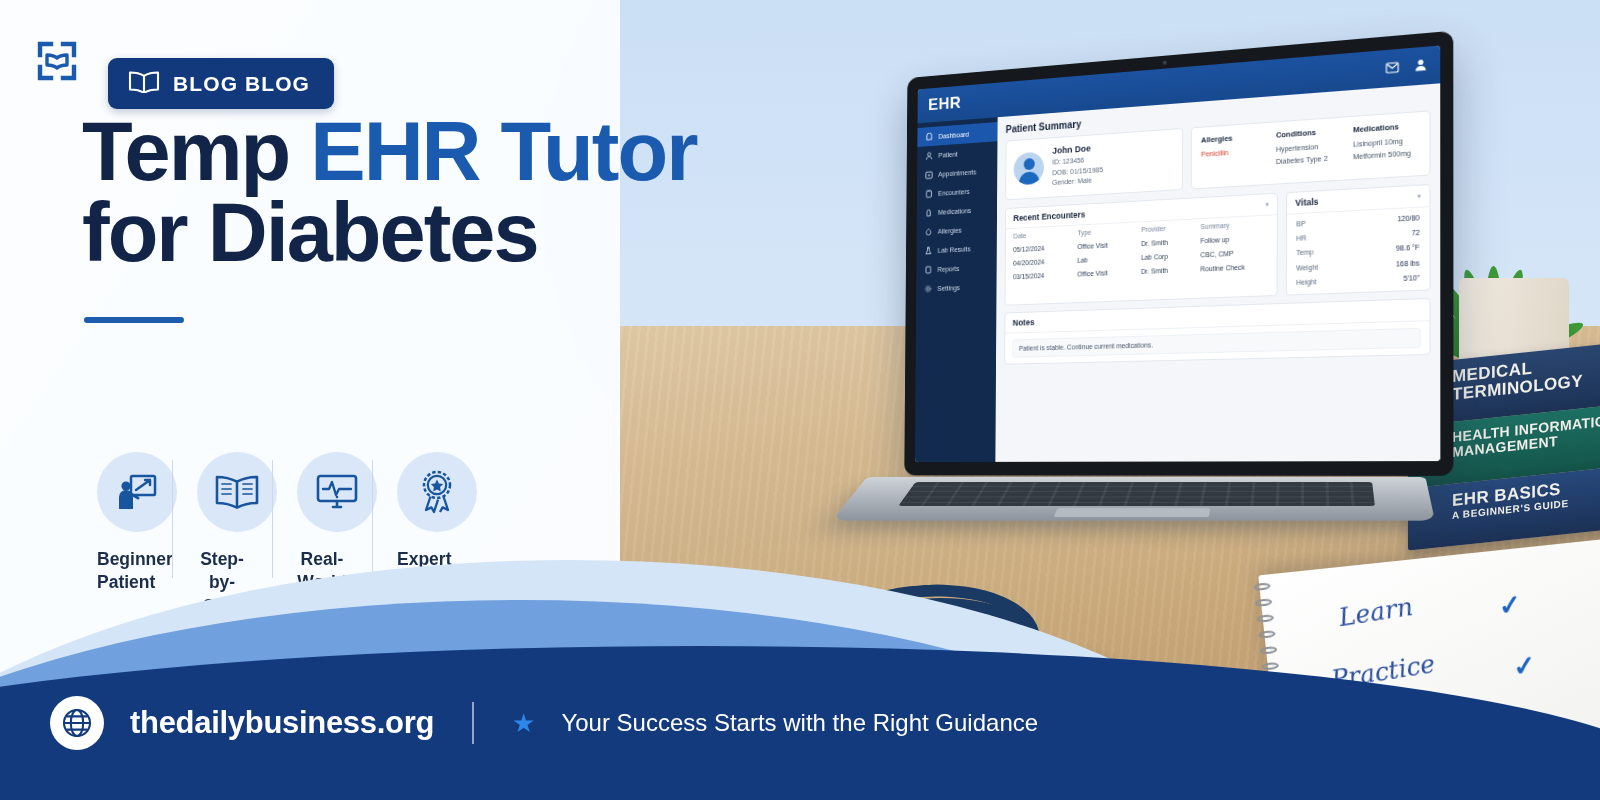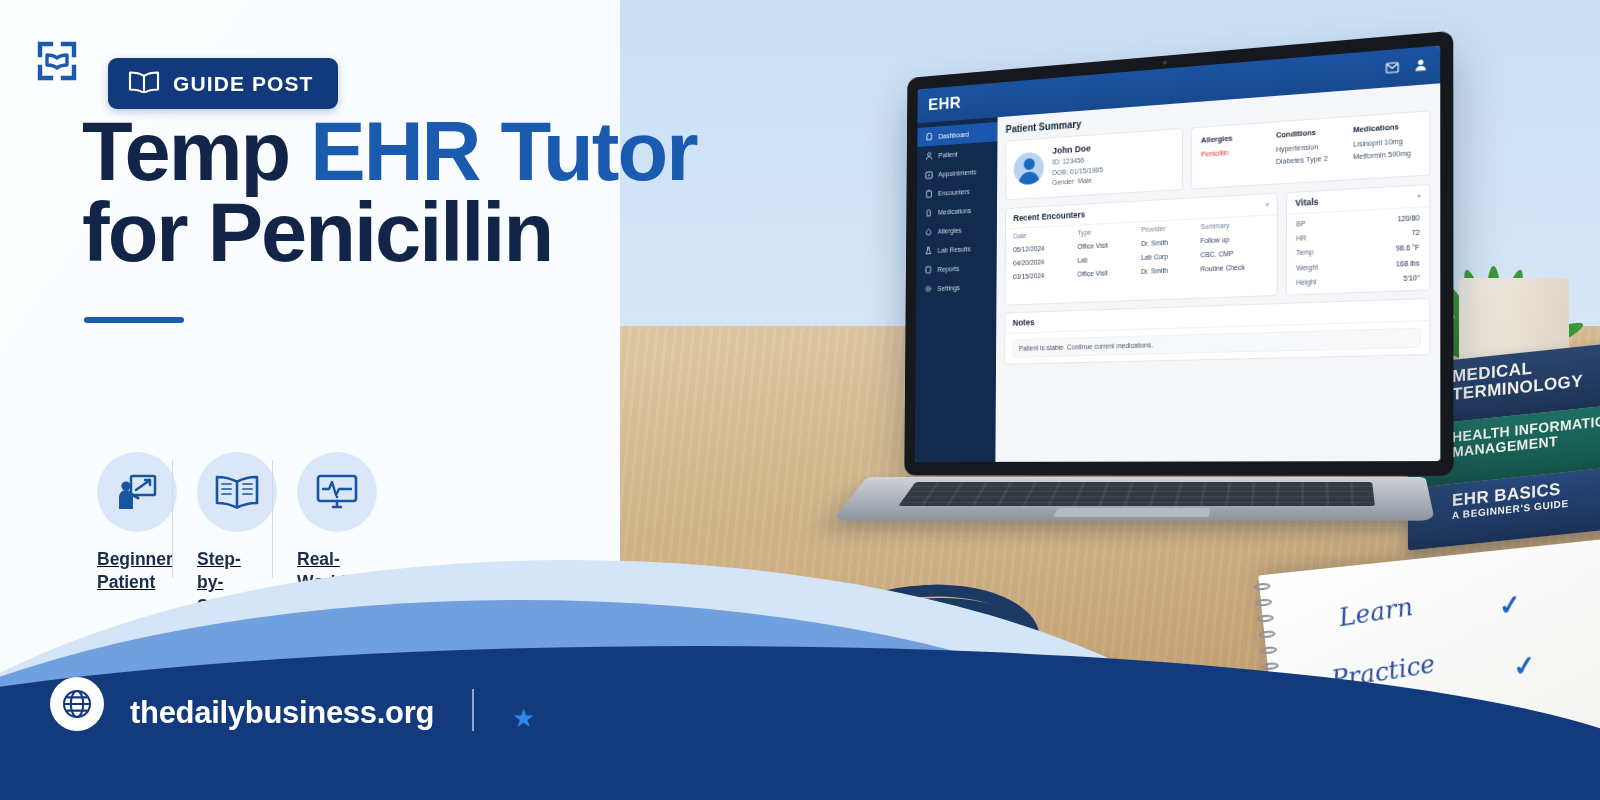--- a/index.html
+++ b/index.html
@@ -188,37 +188,37 @@
   }
   .headline { position:absolute; left:82px; top:112px; width:700px;
     font-size:83px; font-weight:700; line-height:.97; letter-spacing:-2px; color:#122447; }
   .headline .hl { color:#1a5bb0; }
   .rule { position:absolute; left:84px; top:317px; width:100px; height:6px;
     background:#1d5cad; border-radius:3px; }
   .sub { position:absolute; left:84px; top:342px; width:520px;
     font-size:21.5px; line-height:1.42; color:#2b3b54; }
 
   .features { position:absolute; left:72px; top:452px; display:flex; }
-  .feat { width:100px; position:relative; padding:0 25px;text-decoration:underline; }
+  .feat { width:100px; text-align:center; position:relative; padding:0 25px; }
   .feat + .feat::before { content:""; position:absolute; left:0; top:8px;
     width:1px; height:118px; background:#cdd9e8; }
   .feat-ico { width:80px; height:80px; border-radius:50%; background:#d9e7f8;
     margin:0 auto 16px; display:flex; align-items:center; justify-content:center; }
   .feat-label { font-size:17.5px; font-weight:600; color:#1b2d4a; line-height:1.33; }
 
   
   .wave-1 { position:absolute; left:-180px; top:560px; width:1500px; height:520px;
     border-radius:50% 50% 0 0 / 62% 62% 0 0; background:#d5e5f8; z-index:7; }
   .wave-2 { position:absolute; left:-260px; top:600px; width:1560px; height:520px;
     border-radius:50% 50% 0 0 / 58% 58% 0 0; background:#4d88d4; opacity:.75; z-index:8; }
   .footer { position:absolute; left:-280px; top:646px; width:1960px; height:400px;
     border-radius:50% 50% 0 0 / 34% 34% 0 0;
     background:#123a7d; z-index:9; }
-  .footer-inner { position:absolute; left:330px; top:31px; width:1200px;
-    display:flex; align-items:flex-end; gap:26px; }
+  .footer-inner { position:absolute; left:330px; top:50px; width:1200px;
+    display:flex; align-items:center; gap:26px; }
   .globe { width:54px; height:54px; border-radius:50%; background:#fff;
     display:flex; align-items:center; justify-content:center; flex:none; }
   .site { font-size:31px; font-weight:700; color:#fff; letter-spacing:-.3px; }
   .vdiv { width:2px; height:42px; background:rgba(255,255,255,.55); margin:0 12px; }
   .tag-star { color:#2e87e8; font-size:26px; line-height:1; }
   .tagline { font-size:24px; color:#fff; }
 </style>
 </head>
 <body>
 
@@ -572,45 +572,46 @@
       <div class="globe">
         <svg width="34" height="34" viewBox="0 0 34 34">
           <circle cx="17" cy="17" r="13" fill="none" stroke="#123a7d" stroke-width="2.1"></circle>
           <ellipse cx="17" cy="17" rx="6.2" ry="13" fill="none" stroke="#123a7d" stroke-width="2.1"></ellipse>
           <path d="M4 17h26M6.4 10.4h21.2M6.4 23.6h21.2" stroke="#123a7d" stroke-width="2.1"></path>
         </svg>
       </div>
       <div class="site">thedailybusiness.org</div>
       <div class="vdiv"></div>
       <div class="tag-star">★</div>
+      <div class="tagline">Your Success Starts with the Right Guidance</div>
     </div>
   </div>
 
   <div class="content">
 
     <div class="logo-mark">
       <svg width="46" height="46" viewBox="0 0 46 46">
         <path d="M6 6h11M6 6v11M40 6H29M40 6v11M6 40h11M6 40V29M40 40H29M40 40V29" fill="none" stroke="#1a5bb0" stroke-width="4.4" stroke-linecap="square"></path>
         <path d="M13 17c4 0 8 1 10 3 2-2 6-3 10-3v10c-4 0-8 1-10 3-2-2-6-3-10-3z" fill="none" stroke="#1a5bb0" stroke-width="3.4" stroke-linejoin="round"></path>
       </svg>
     </div>
 
     <div class="badge">
       <span>
         <svg width="32" height="24" viewBox="0 0 32 24">
           <path d="M2 3.5c5 0 10 .9 14 3.3 4-2.4 9-3.3 14-3.3v17c-5 0-10 .9-14 3.3-4-2.4-9-3.3-14-3.3z" fill="none" stroke="#fff" stroke-width="2.1" stroke-linejoin="round"></path>
           <path d="M16 6.8v17" fill="none" stroke="#fff" stroke-width="2.1"></path>
         </svg>
       </span>
-      <span>GUIDE POST</span>
+      <span>BLOG BLOG</span>
     </div>
 
     <h1 class="headline">
       <span>Temp </span><span class="hl">EHR Tutor</span><br>
-      <span>for Penicillin</span>
+      <span>for Diabetes</span>
     </h1>
 
     <div class="rule"></div>
 
 
     <div class="features">
 
       <div class="feat">
         <div class="feat-ico">
           <svg width="46" height="46" viewBox="0 0 46 46">
@@ -649,16 +650,30 @@
             <circle cx="23" cy="26" r="1.3" fill="#18559f"></circle>
             <path d="M19 36h8M23 30v6" stroke="#18559f" stroke-width="2.6" stroke-linecap="round"></path>
           </svg>
         </div>
         <div class="feat-label">
           <div>Real-World</div>
           <div>Practice</div>
         </div>
       </div>
 
+      <div class="feat">
+        <div class="feat-ico">
+          <svg width="44" height="46" viewBox="0 0 44 46">
+            <circle cx="22" cy="16" r="13" fill="none" stroke="#18559f" stroke-width="2.5" stroke-dasharray="3.4 2.2"></circle>
+            <circle cx="22" cy="16" r="9.2" fill="none" stroke="#18559f" stroke-width="2.2"></circle>
+            <path d="M22 10.6l1.9 3.9 4.3.6-3.1 3 .7 4.3-3.8-2-3.8 2 .7-4.3-3.1-3 4.3-.6z" fill="#18559f"></path>
+            <path d="M15.5 27.5L11 41l5.4-2.6L19 43l4-12.4M28.5 27.5L33 41l-5.4-2.6L25 43" fill="none" stroke="#18559f" stroke-width="2.3" stroke-linejoin="round"></path>
+          </svg>
+        </div>
+        <div class="feat-label">
+          <div>Expert</div>
+          <div>Support</div>
+        </div>
+      </div>
 
     </div>
   </div>
 </div>
 
 </body></html>

